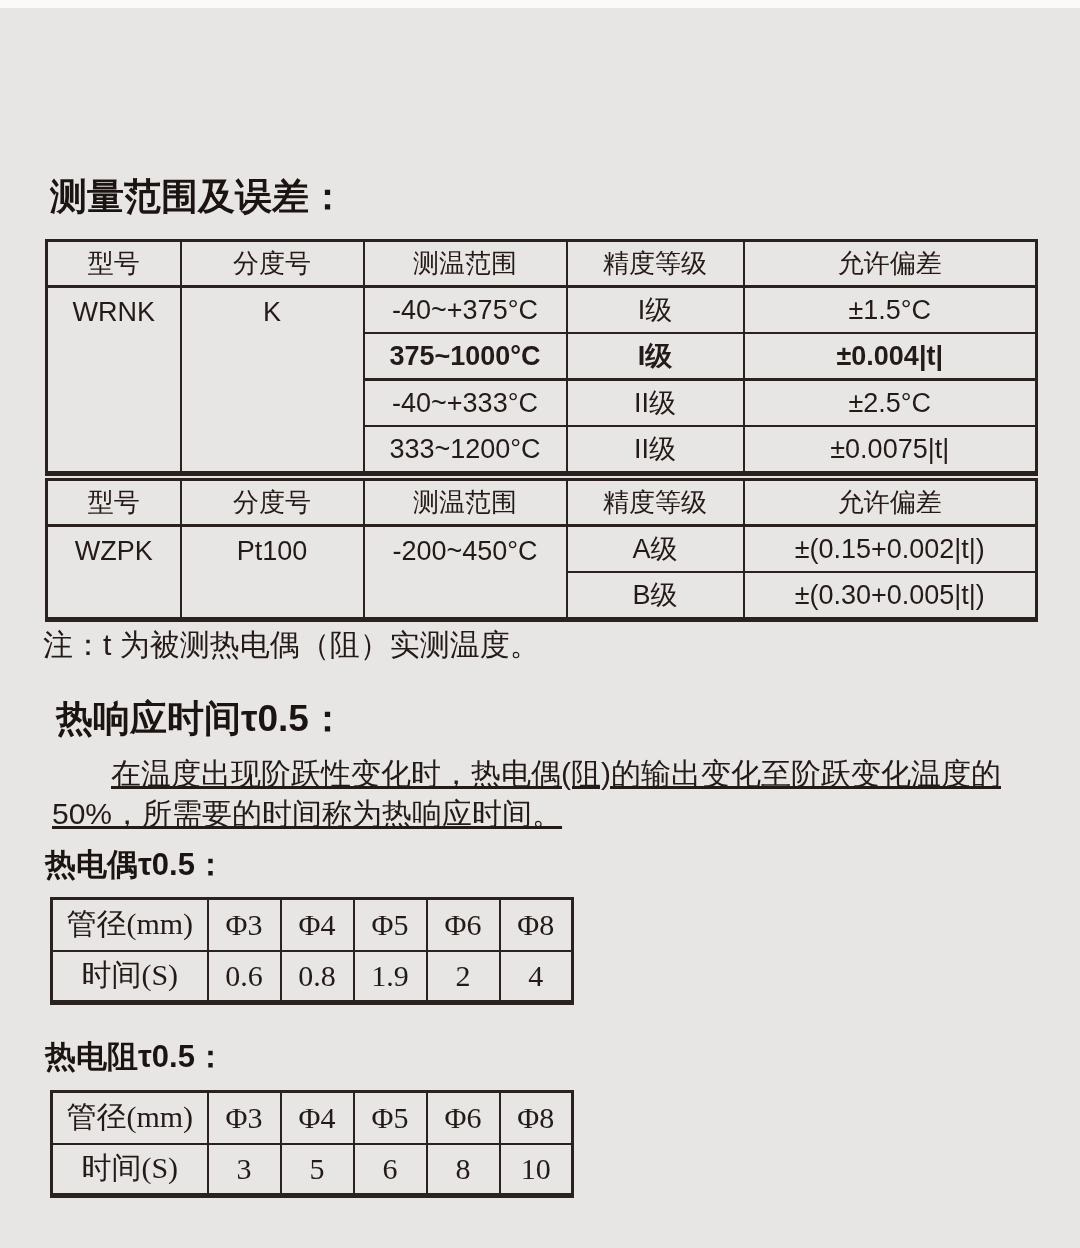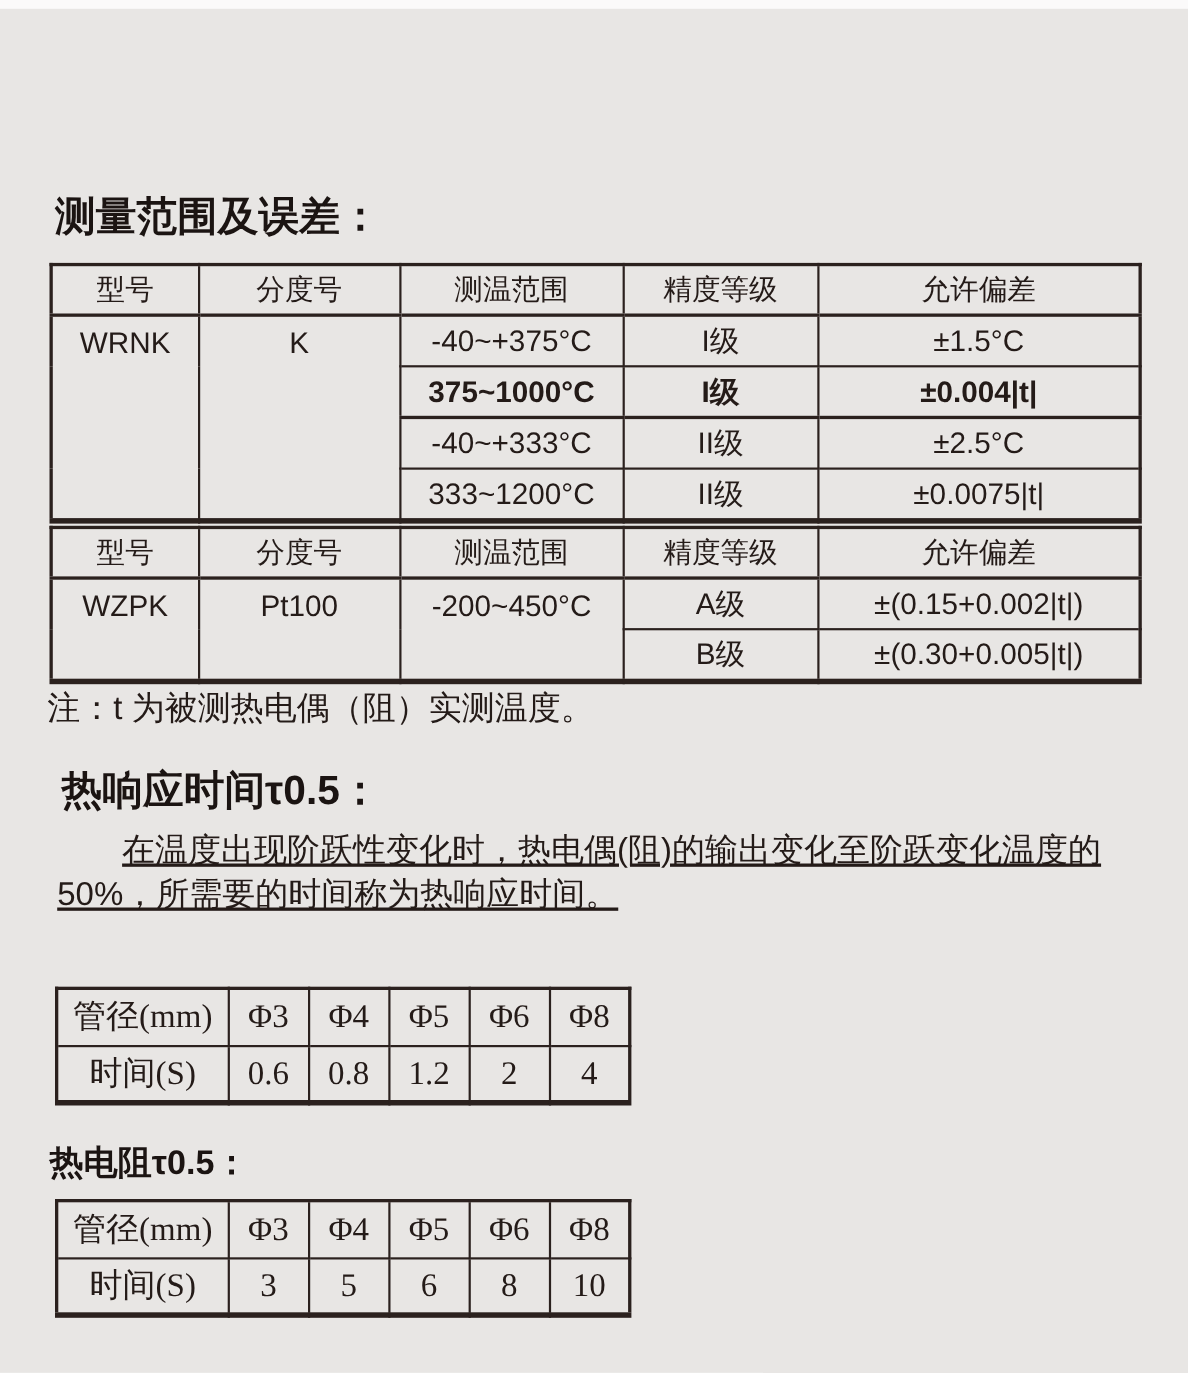--- a/index.html
+++ b/index.html
@@ -166,20 +166,21 @@
         <td class="val">±(0.30+0.005|t|)</td>
       </tr>
     </tbody>
   </table>
 
   <div class="note-line">注：t 为被测热电偶（阻）实测温度。</div>
 
   <div class="sec-title sec-resp">热响应时间τ0.5：</div>
   <div class="para">在温度出现阶跃性变化时，热电偶(阻)的输出变化至阶跃变化温度的50%，所需要的时间称为热响应时间。</div>
 
+  <div class="sub-title sub-tc">热电偶τ0.5：</div>
 
   <table class="resp tbl-tc">
     <colgroup>
       <col class="c-dia">
         <col class="c-v">
         <col class="c-v">
         <col class="c-v">
         <col class="c-v">
         <col class="c-v">
     </colgroup>
@@ -189,21 +190,21 @@
         <th>Φ3</th>
         <th>Φ4</th>
         <th>Φ5</th>
         <th>Φ6</th>
         <th>Φ8</th>
       </tr>
       <tr>
         <td>时间(S)</td>
         <td>0.6</td>
         <td>0.8</td>
-        <td>1.2</td>
+        <td>1.9</td>
         <td>2</td>
         <td>4</td>
       </tr>
     </tbody>
   </table>
 
   <div class="sub-title sub-rtd">热电阻τ0.5：</div>
 
   <table class="resp tbl-rtd">
     <colgroup>

